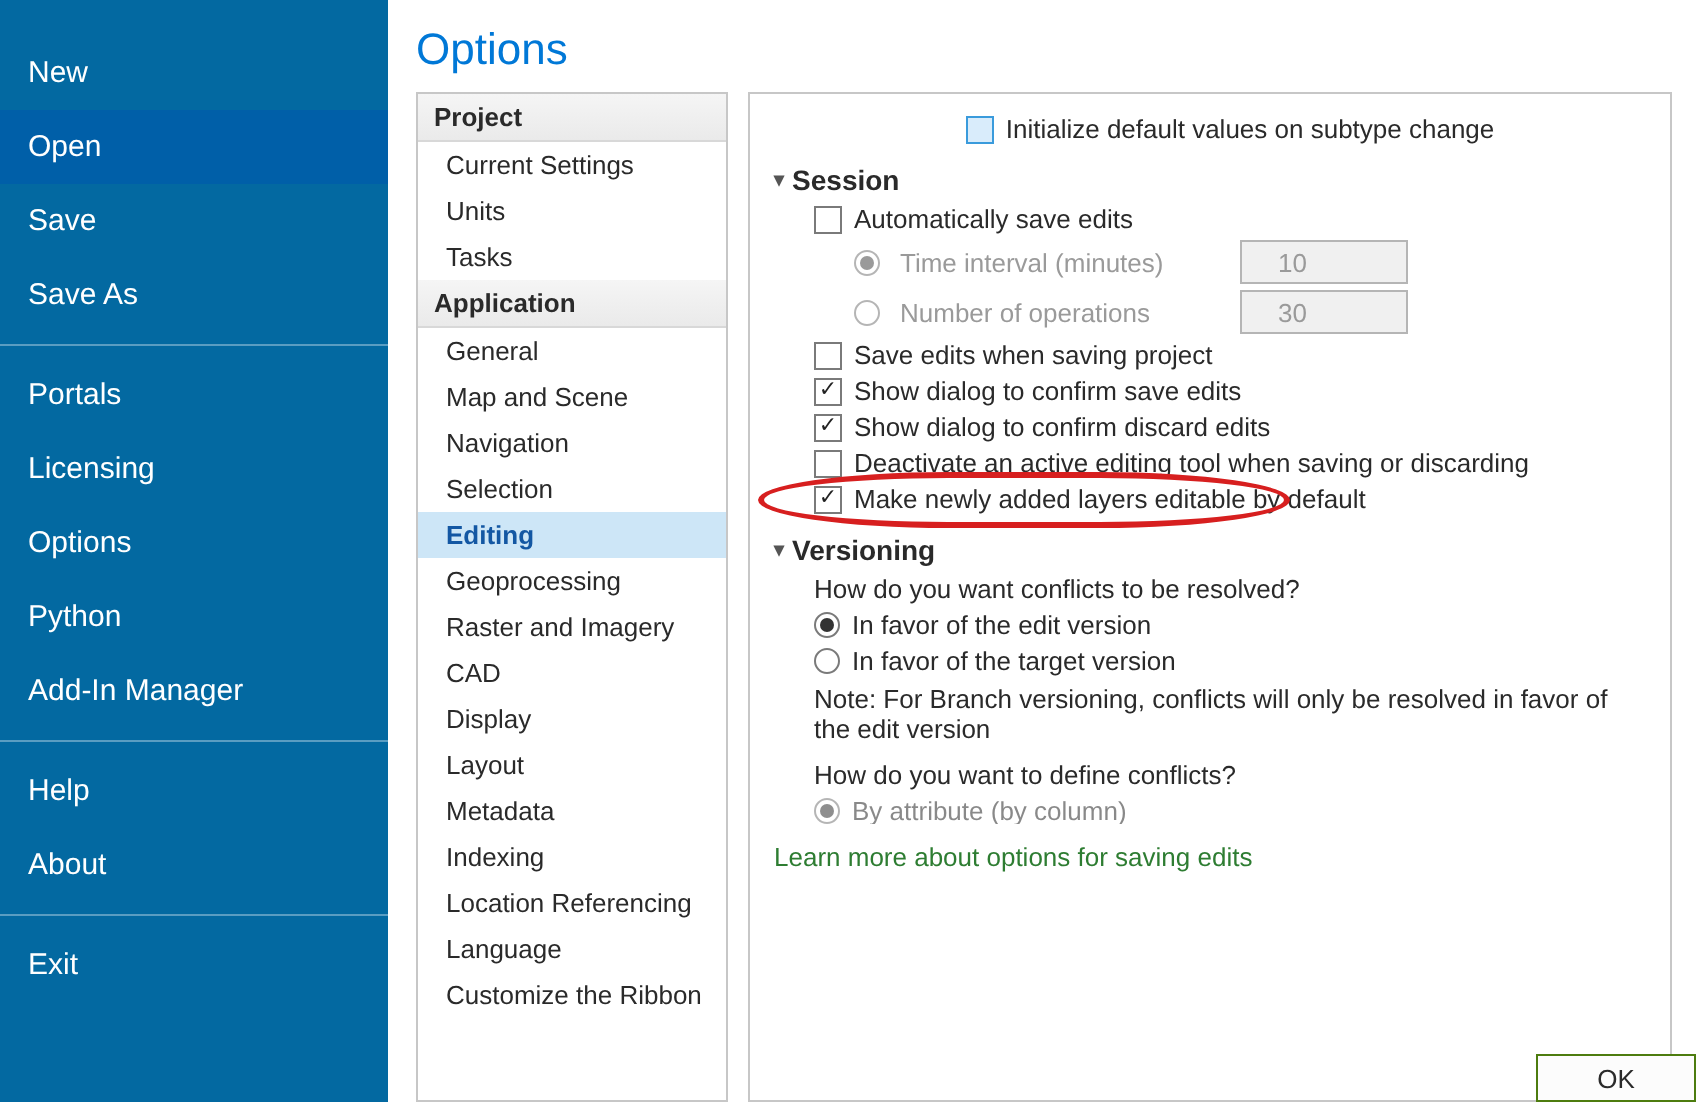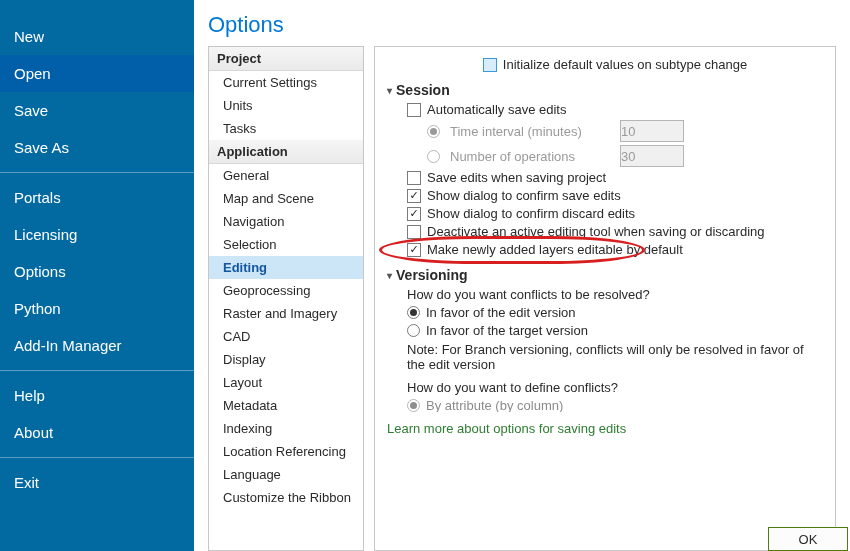--- a/index.html
+++ b/index.html
@@ -138,25 +138,25 @@
     display: flex;
     align-items: center;
     font-weight: 600;
     font-size: 14px;
     margin: 10px 0 4px 0;
     gap: 4px;
   }
   .section-header .caret { font-size: 10px; color: #555; }
 
   input[type=text].num {
-    width: 64px;
+    width: 84px;
     height: 22px;
     border: 1px solid #adadad;
     background: #f0f0f0;
-    padding: 0 0;
+    padding: 0 18px;
     font-size: 13px;
   }
 
   .radio-row-field {
     display: flex;
     align-items: center;
     gap: 10px;
   }
   .radio-row-field .label-col { width: 160px; }
 

